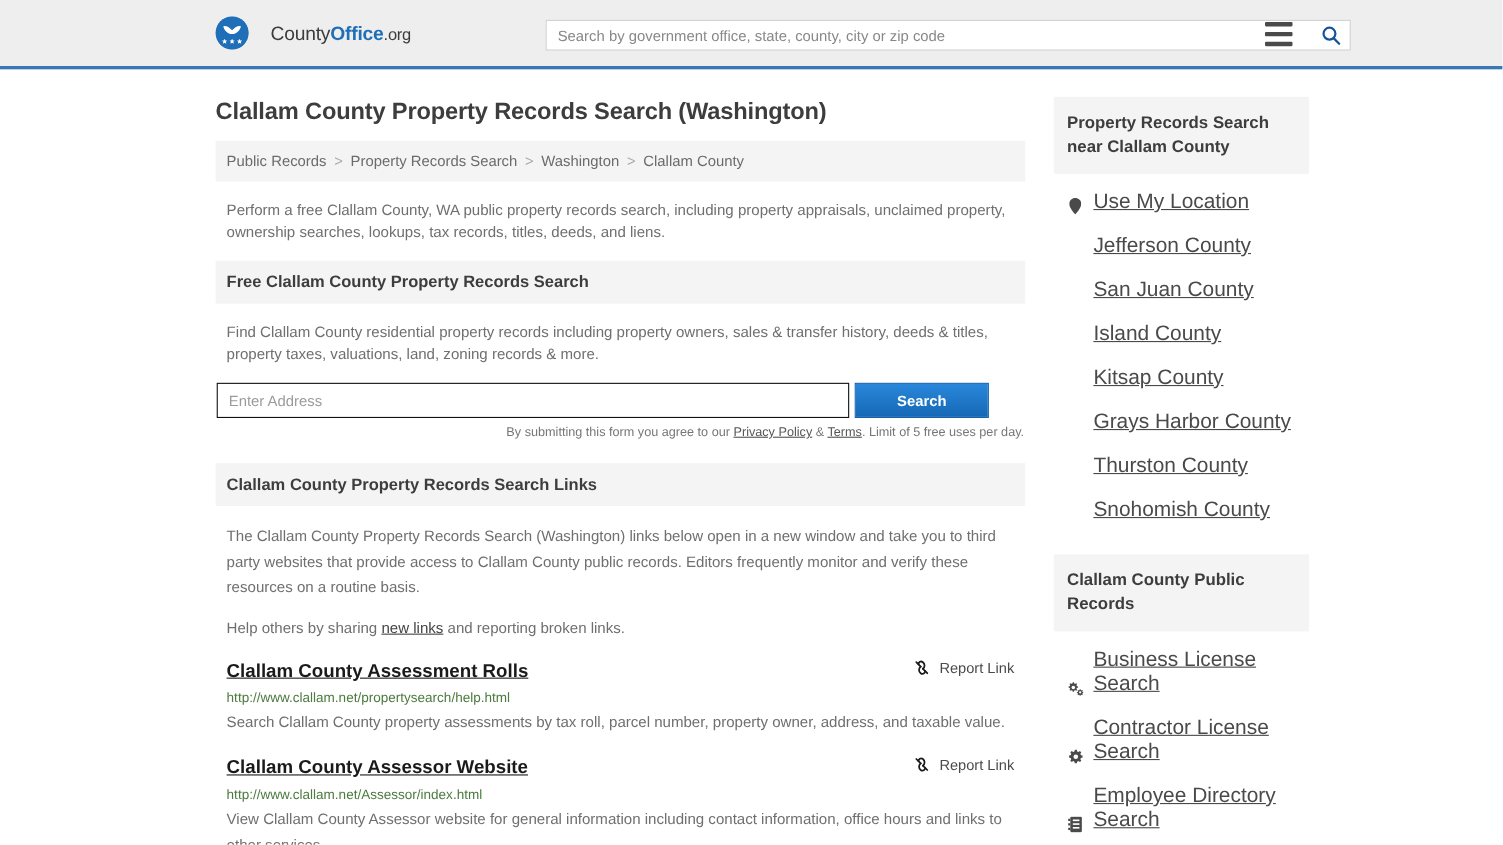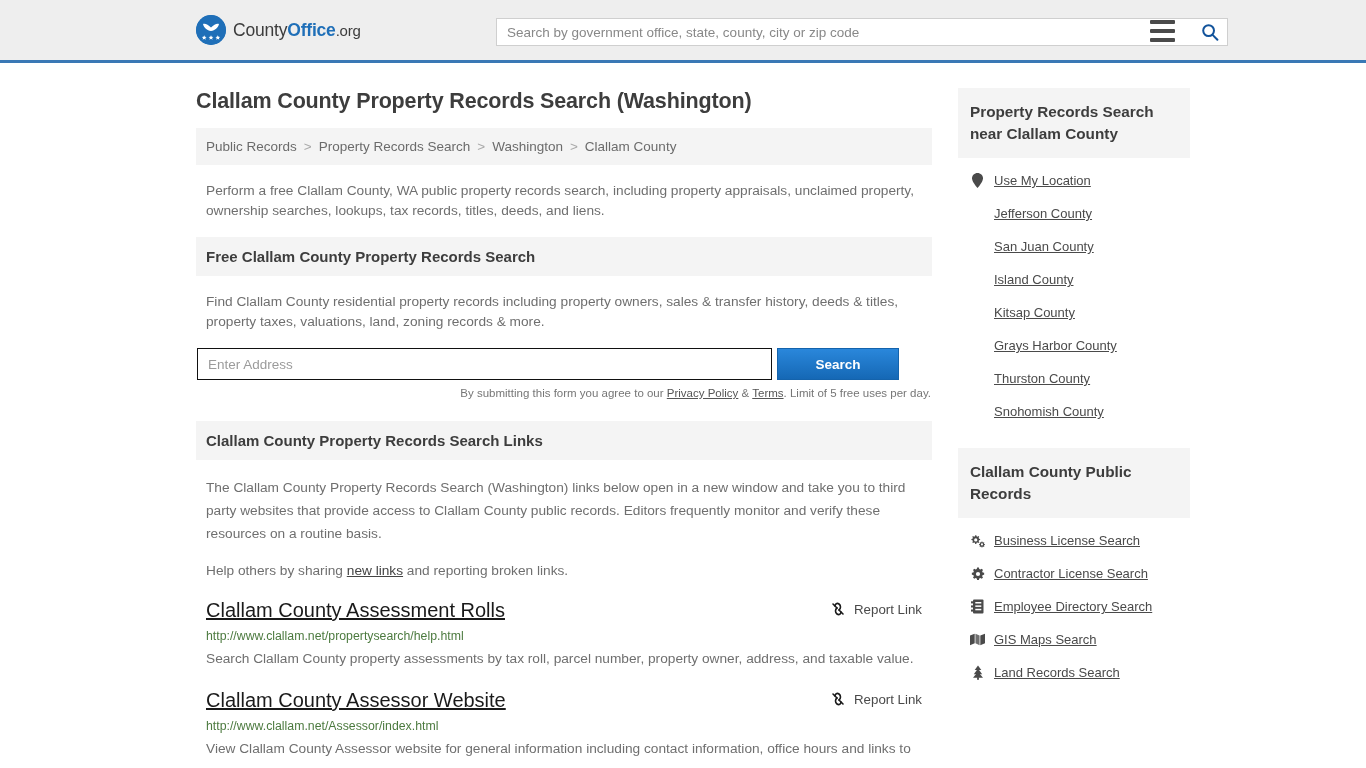--- a/index.html
+++ b/index.html
@@ -19,21 +19,21 @@
     background: #eeeeee;
     border-bottom: 3px solid #3a78b5;
     display: flex;
     align-items: center;
     position: relative;
   }
   .brand {
     display: flex;
     align-items: center;
     margin-left: 196px;
-    gap: 7px;
+    gap: 20px;
     justify-content: flex-end;
   }
   .brand-mark {
     width: 30px; height: 30px;
     border-radius: 50%;
     background: #1f6fb8;
     position: relative;
     flex: 0 0 auto;
     overflow: hidden;
   }
@@ -190,22 +190,22 @@
   .form-note a { color: #555; text-decoration: underline; }
 
   
   .link-entry { padding: 0 10px; margin-top: 18px; }
   .link-entry-head {
     display: flex;
     justify-content: space-between;
     align-items: baseline;
   }
   .link-title {
-    font-size: 20px;
-    font-weight: 400;
+    font-size: 17px;
+    font-weight: 700;
     color: #1a1a1a;
     text-decoration: underline;
     cursor: pointer;
   }
   .report-link {
     display: flex;
     align-items: center;
     gap: 8px;
     font-size: 13.3px;
     color: #4a4a4a;
@@ -230,24 +230,24 @@
     background: #f4f4f4;
     padding: 13px 12px;
     font-size: 15.3px;
     font-weight: 700;
     color: #3d3d3d;
     line-height: 22px;
   }
   .side-list { padding: 6px 0 0 0; }
   .side-item {
     display: flex;
-    align-items: center;
+    align-items: flex-end;
     gap: 9px;
     padding: 9px 12px 9px 12px;
-    font-size: 13px;
+    font-size: 19px;
   }
   .side-item .label {
     color: #4a4a4a;
     text-decoration: underline;
     cursor: pointer;
   }
   .side-icon {
     width: 15px;
     display: inline-flex;
     align-items: center;

